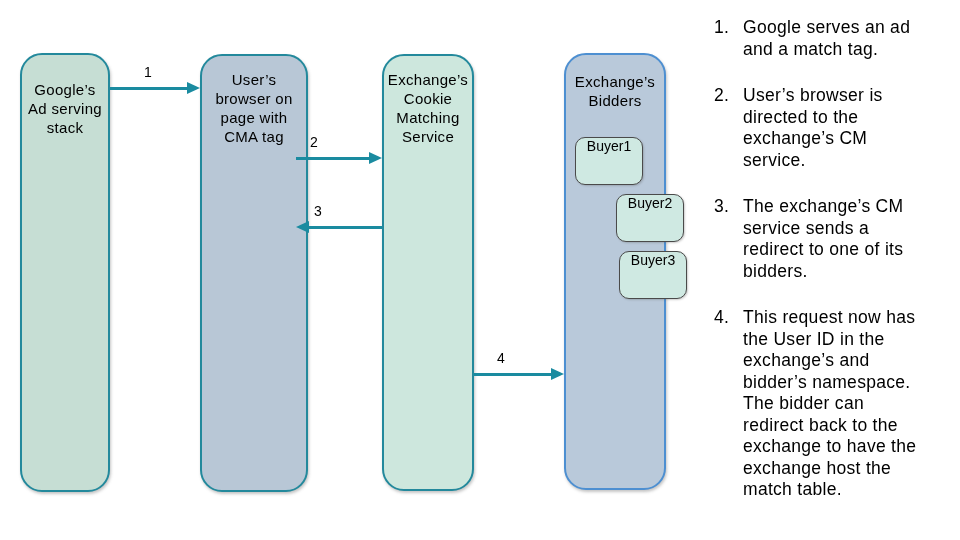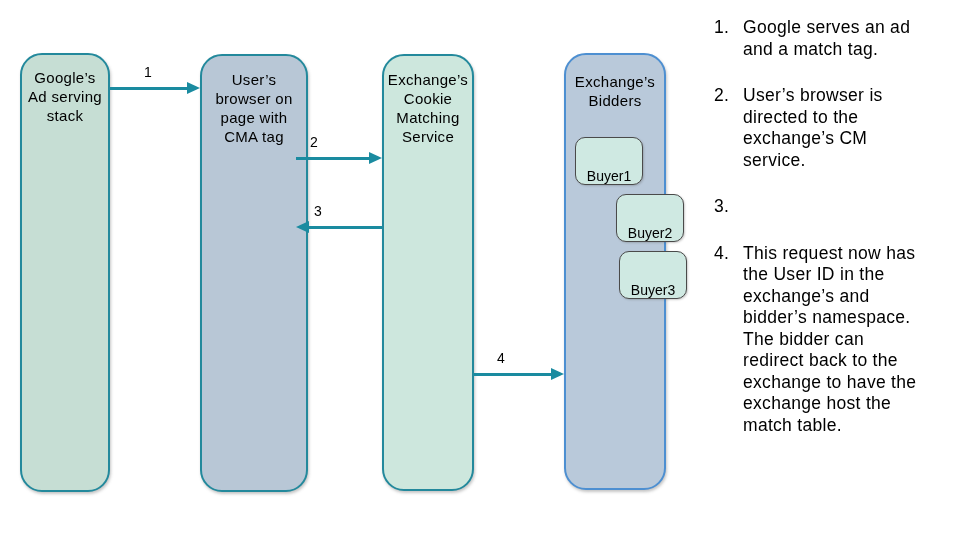--- a/index.html
+++ b/index.html
@@ -11,32 +11,32 @@
   
   .node {
     position:absolute; box-sizing:border-box;
     border:2px solid #23899c; border-radius:22px;
     box-shadow:1px 2px 3px rgba(90,90,90,0.35);
     text-align:center;
   }
   .node-label {
     white-space:pre-line; font-size:15px; line-height:19px; letter-spacing:0.3px;
   }
-  .node-google  { left:20px;  top:53px; width:90px;  height:439px; background:#c6ded4; padding-top:13px; }
+  .node-google  { left:20px;  top:53px; width:90px;  height:439px; background:#c6ded4; padding-top:25px; }
   .node-browser { left:200px; top:54px; width:108px;  height:438px; background:#b8c7d6; padding-top:14px; }
   .node-cm      { left:382px; top:54px; width:92px;  height:437px; background:#cde7dd; padding-top:14px; }
   .node-bidders { left:564px; top:53px; width:102px; height:437px; background:#b9c9da; border-color:#4d8fd1; padding-top:17px; }
 
   
   .buyer {
     position:absolute; left:9px; width:68px; height:48px;
     box-sizing:border-box; background:#cfe9e2;
     border:1.5px solid #4a4a4a; border-radius:10px;
     box-shadow:1px 1px 2px rgba(90,90,90,0.3);
-    display:flex; align-items:flex-end; justify-content:center;
+    display:flex; align-items:flex-start; justify-content:center;
     font-size:14px;
   }
   .buyer-1 { top:82px; }
   .buyer-2 { top:139px;margin-left:41px; }
   .buyer-3 { top:196px;margin-left:44px; }
   .buyer-n { top:332px; }
 
   
   .arrow { position:absolute; height:12px; }
   .arrow-line {
@@ -143,20 +143,24 @@
     </li>
     <li class="step">
       <span class="step-num">2.</span>
       <span class="step-text">User’s browser is
 directed to the
 exchange’s CM
 service.</span>
     </li>
     <li class="step">
       <span class="step-num">3.</span>
+      <span class="step-text">The exchange’s CM
+service sends a
+redirect to one of its
+bidders.</span>
     </li>
     <li class="step">
       <span class="step-num">4.</span>
       <span class="step-text">This request now has
 the User ID in the
 exchange’s and
 bidder’s namespace.
 The bidder can
 redirect back to the
 exchange to have the

